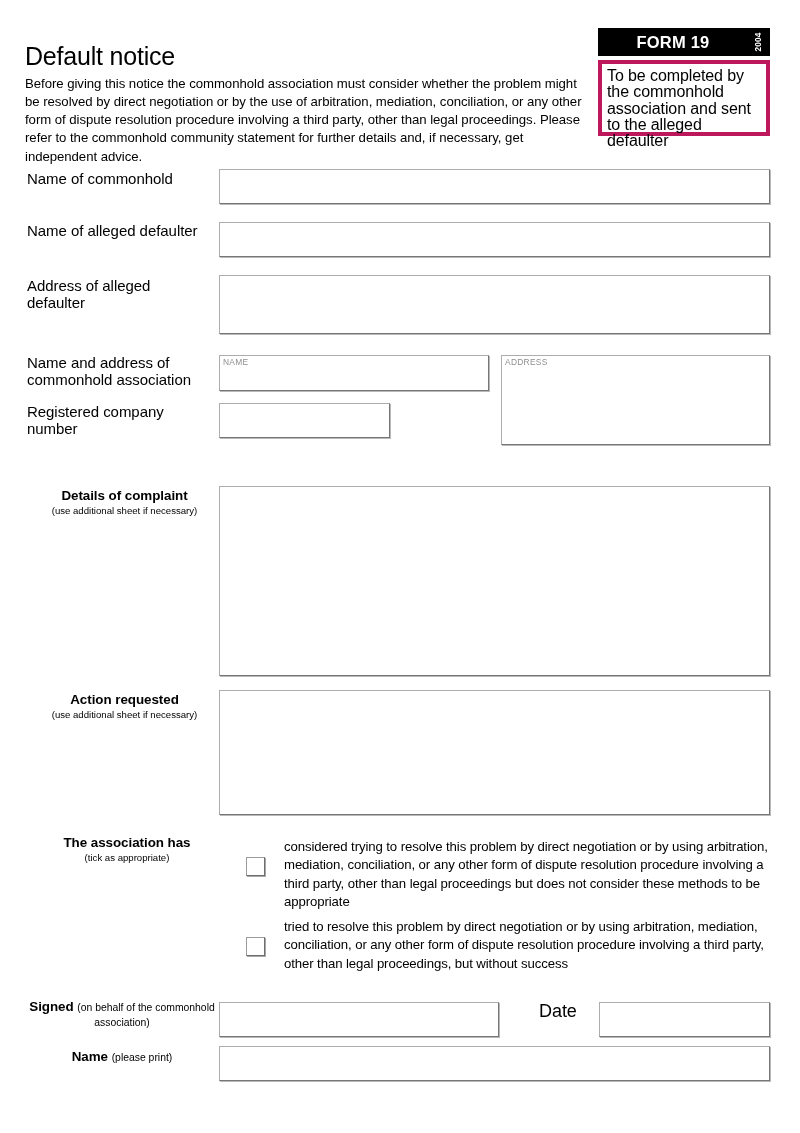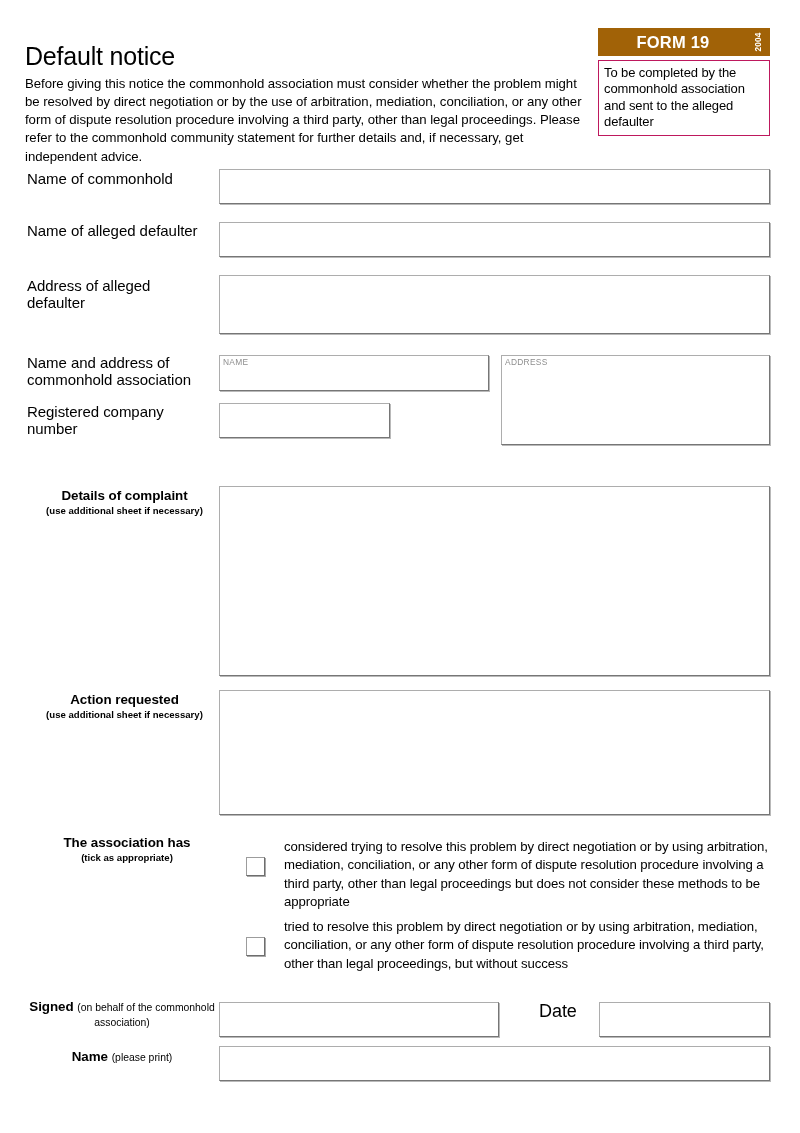--- a/index.html
+++ b/index.html
@@ -42,21 +42,21 @@
     letter-spacing: -0.05px;
   }
 
   
   #form-badge {
     position: absolute;
     left: 598px;
     top: 28px;
     width: 172px;
     height: 28px;
-    background: #a16207;
+    background: #000000;
     box-sizing: border-box;
   }
   #form-badge-label {
     position: absolute;
     left: 0;
     right: 22px;
     top: 0;
     bottom: 0;
     color: #ffffff;
     font-size: 16.5px;
@@ -77,43 +77,43 @@
     font-weight: bold;
     letter-spacing: 0.2px;
     white-space: nowrap;
   }
   #form-note {
     position: absolute;
     left: 598px;
     top: 60px;
     width: 172px;
     height: 76px;
-    border: 1px solid #be185d;
+    border: 4px solid #be185d;
     box-sizing: border-box;
     padding: 4px 5px 0 5px;
-    font-size: 13px;
+    font-size: 16px;
     line-height: 16.3px;
     letter-spacing: -0.1px;
   }
 
   
   .row-label {
     position: absolute;
     font-size: 15px;
     line-height: 17px;
     letter-spacing: -0.05px;
   }
   .label-strong {
     font-weight: bold;
     font-size: 13.4px;
     text-align: center;
   }
   .label-sub {
     display: block;
-    font-weight: bold;
+    font-weight: normal;
     font-size: 9.6px;
     line-height: 12px;
     letter-spacing: 0px;
     margin-top: 1px;
   }
   .label-inline-sub {
     font-weight: normal;
     font-size: 10.4px;
     letter-spacing: 0px;
   }

